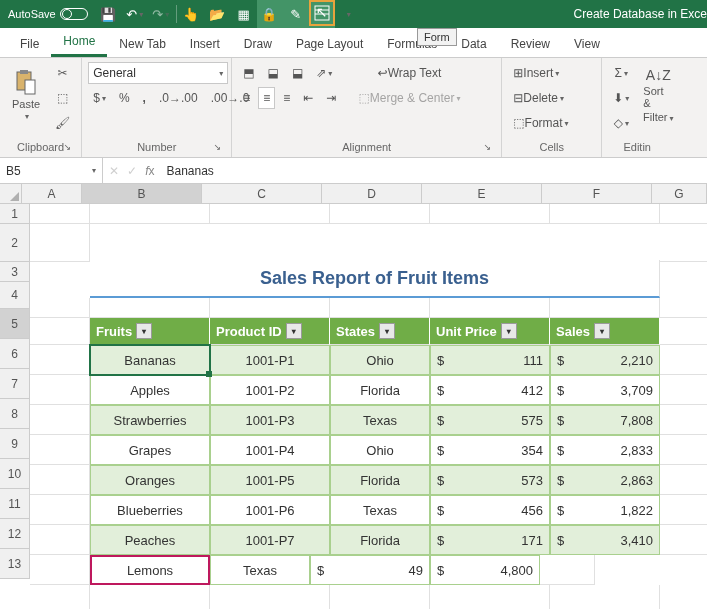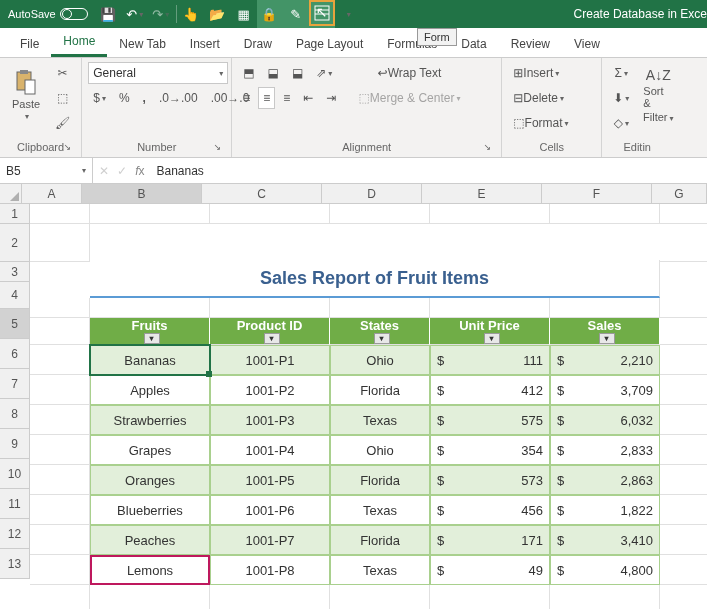--- a/index.html
+++ b/index.html
@@ -34,39 +34,39 @@
   .row { display:flex; gap:3px; align-items:center; }
   .rbtn { height:22px; padding:0 4px; display:flex; align-items:center; justify-content:center; font-size:12px; color:#555; border:1px solid transparent; }
   .rbtn.box { border:1px solid #c8c8c8; background:#fff; }
   .rbtn.large { flex-direction:column; height:66px; width:40px; font-size:11px; gap:2px; }
   .combo { height:22px; border:1px solid #c8c8c8; background:#fff; padding:0 4px; font-size:12px; display:flex; align-items:center; justify-content:space-between; }
   .caret { font-size:8px; color:#666; margin-left:2px; }
   .ico-svg { width:16px; height:16px; display:inline-block; }
 
   
   .fbar { display:flex; border-bottom:1px solid #ccc; height:26px; }
-  .namebox { width:93px; border-right:1px solid #ccc; display:flex; align-items:center; padding:4px 6px; font-size:12px; justify-content:space-between; }
+  .namebox { width:103px; border-right:1px solid #ccc; display:flex; align-items:center; padding:4px 6px; font-size:12px; justify-content:space-between; }
   .fx-icons { display:flex; align-items:center; padding:0 6px; gap:8px; color:#888; }
   .fx-input { flex:1; padding:0 6px; display:flex; align-items:center; font-size:12px; }
   .corner { width:30px; height:20px; background:#f0f0f0; border-right:1px solid #ccc; border-bottom:1px solid #ccc; display:flex; align-items:flex-end; justify-content:flex-end; }
   .corner::after { content:""; border-style:solid; border-width:0 0 9px 9px; border-color:transparent transparent #b0b0b0 transparent; margin:2px; }
   .colheads { display:flex; }
   .colhead { height:20px; background:#f0f0f0; border-right:1px solid #ccc; border-bottom:1px solid #ccc; text-align:center; font-size:12px; color:#555; line-height:20px; }
   .colhead.sel { background:#d2d2d2; }
   .rowheads-and-cells { display:flex; }
   .rowheads { display:flex; flex-direction:column; }
   .rowhead { width:30px; background:#f0f0f0; border-right:1px solid #ccc; border-bottom:1px solid #ccc; text-align:center; font-size:12px; color:#555; display:flex; align-items:center; justify-content:center; }
   .rowhead.sel { background:#d2d2d2; }
   .cells { position:relative; }
   .cellrow { display:flex; }
   .cell { border-right:1px solid #e0e0e0; border-bottom:1px solid #e0e0e0; font-size:13px; display:flex; align-items:center; padding:0 6px; }
   
   
   .title-cell { font-size:18px; font-weight:bold; color:#3a608f; justify-content:center; border-bottom:2px solid #5b9bd5 !important;margin-top:36px; }
-  .thead { background:#70ad47; color:#fff; font-weight:bold; justify-content:flex-start; position:relative; border-right:1px solid #fff !important;flex-direction:column; }
+  .thead { background:#70ad47; color:#fff; font-weight:bold; justify-content:flex-start; position:relative; border-right:1px solid #fff !important; }
   .thead .filter { width:16px; height:16px; background:#e8e8e8; border:1px solid #9a9a9a; display:flex; align-items:center; justify-content:center; font-size:8px; color:#333; margin-left:4px; }
   .alt { background:#e2efda; }
   .money { justify-content:space-between; }
   .sel-cell { outline:2px solid #217346; outline-offset:-1px; z-index:2; position:relative; }
   .sel-cell::after { content:""; position:absolute; right:-3px; bottom:-3px; width:6px; height:6px; background:#217346; }
 
   
   .cA{width:60px} .cB{width:120px} .cC{width:120px} .cD{width:100px} .cE{width:120px} .cF{width:110px} .cG{width:55px}
   .h1{height:20px} .h2{height:38px} .h3{height:20px} .h4{height:27px} .hd{height:30px}
 </style>
@@ -342,21 +342,21 @@
             <div class="cell cA hd"></div>
             <div class="cell cB hd alt " style="justify-content:center;border:1px solid #a9d08e">Strawberries</div>
             <div class="cell cC hd alt" style="justify-content:center;border:1px solid #a9d08e">1001-P3</div>
             <div class="cell cD hd alt" style="justify-content:center;border:1px solid #a9d08e">Texas</div>
             <div class="cell cE hd alt money" style="border:1px solid #a9d08e">
               <span>$</span>
               <span>575</span>
             </div>
             <div class="cell cF hd alt money" style="border:1px solid #a9d08e">
               <span>$</span>
-              <span>6,032</span>
+              <span>7,808</span>
             </div>
             <div class="cell cG hd"></div>
           </div>
           <div class="cellrow">
             <div class="cell cA hd"></div>
             <div class="cell cB hd  " style="justify-content:center;border:1px solid #a9d08e">Grapes</div>
             <div class="cell cC hd " style="justify-content:center;border:1px solid #a9d08e">1001-P4</div>
             <div class="cell cD hd " style="justify-content:center;border:1px solid #a9d08e">Ohio</div>
             <div class="cell cE hd  money" style="border:1px solid #a9d08e">
               <span>$</span>
@@ -409,21 +409,20 @@
             </div>
             <div class="cell cF hd alt money" style="border:1px solid #a9d08e">
               <span>$</span>
               <span>3,410</span>
             </div>
             <div class="cell cG hd"></div>
           </div>
           <div class="cellrow">
             <div class="cell cA hd"></div>
             <div class="cell cB hd  " style="justify-content:center;border:2px solid #be185d">Lemons</div>
-            <div class="cell cC hd " style="justify-content:center;border:1px solid #a9d08e">1001-P8</div>
             <div class="cell cD hd " style="justify-content:center;border:1px solid #a9d08e">Texas</div>
             <div class="cell cE hd  money" style="border:1px solid #a9d08e">
               <span>$</span>
               <span>49</span>
             </div>
             <div class="cell cF hd  money" style="border:1px solid #a9d08e">
               <span>$</span>
               <span>4,800</span>
             </div>
             <div class="cell cG hd"></div>

